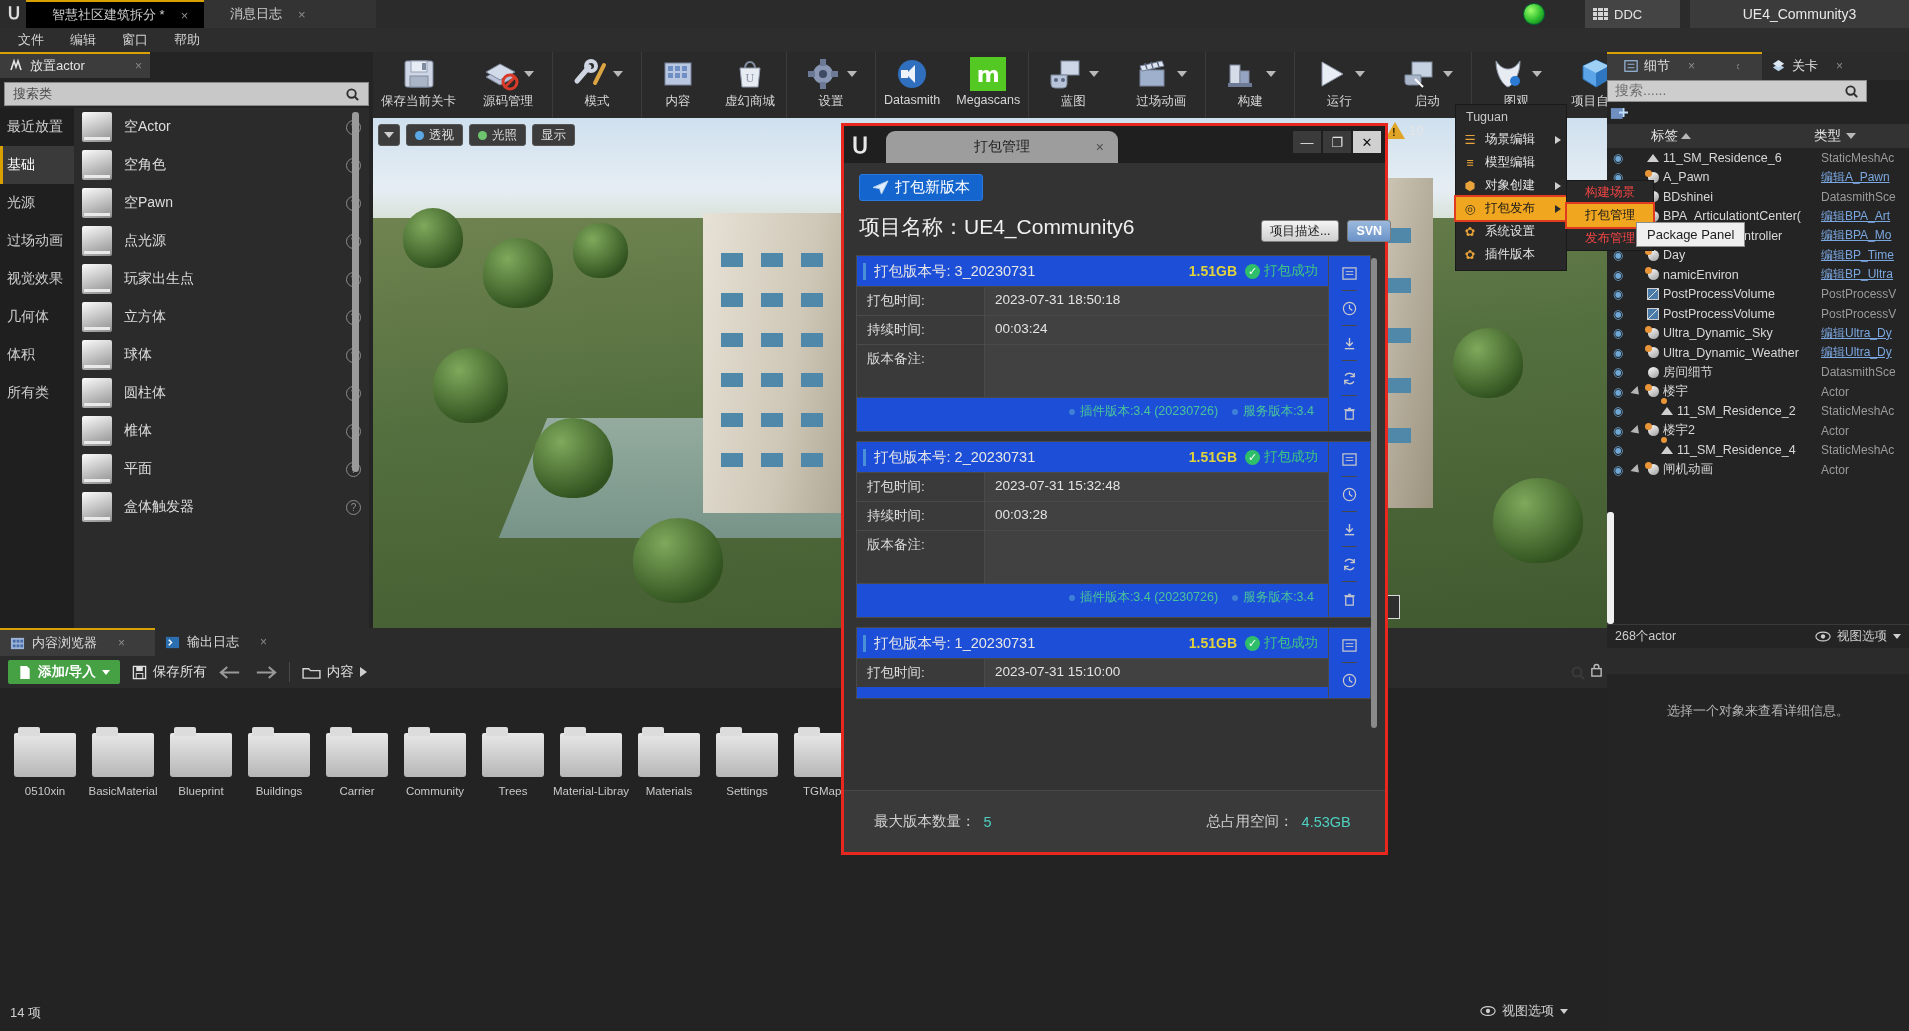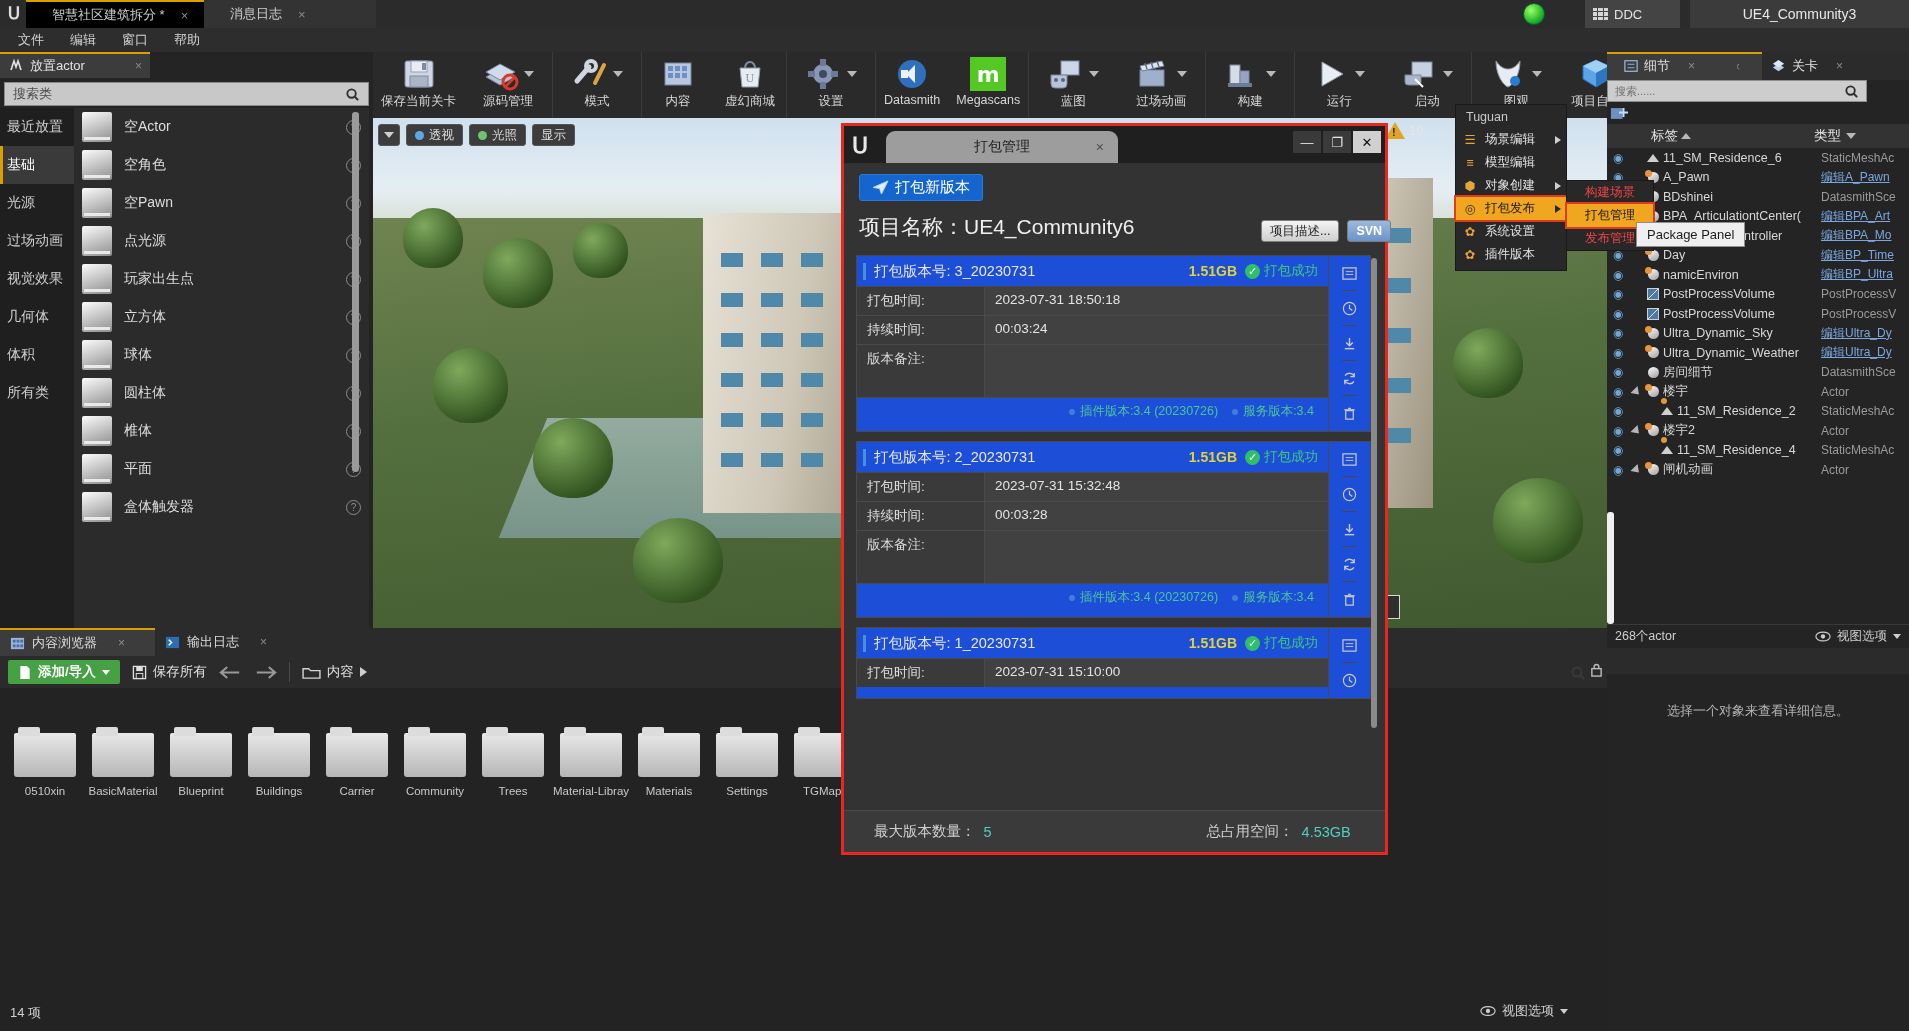--- a/index.html
+++ b/index.html
@@ -133,21 +133,21 @@
 
   
   #rightpanel{ left:1607px; top:52px; width:302px; height:979px; background:#242424; }
   #wo-tabs{ left:0;top:0;width:302px;height:28px;background:#2b2b2b; }
   .wotab{ position:absolute;top:0;height:28px;display:flex;align-items:center;gap:6px;
           padding:0 9px; font-size:13px; color:#e0e0e0;}
   .wotab.active{ background:#3c3c3c; border-top:2px solid #d8a000;}
   .wotab .x{ margin-left:12px;color:#8b8b8b;font-size:12px;}
   #wo-search{ left:5px; top:32px; width:260px; height:22px; background:#cdcdcd;
               border:1px solid #8d8d8d; display:flex; align-items:center; padding:0 7px;
-              color:#6f6f6f; font-size:11px;}
+              color:#6f6f6f; font-size:14px;}
   #wo-addbtn{ left:272px; top:32px; width:24px; height:22px; display:flex;align-items:center;justify-content:center;}
   #wo-header{ left:0; top:60px; width:302px; height:24px; background:#333;
               display:flex; align-items:center; font-size:13.5px; color:#e3e3e3;}
   #wo-rows{ left:0; top:84px; width:302px; height:364px; overflow:hidden;}
   .worow{ height:19.5px; display:flex; align-items:center; font-size:12.5px; white-space:nowrap;}
   .woeye{ width:22px; text-align:center; color:#6fa8d6; font-size:12px;}
   .woicon{ width:20px; display:flex; align-items:center; justify-content:center; position:relative;}
   .sph{ width:11px;height:11px;border-radius:50%;background:linear-gradient(150deg,#fff,#9e9e9e);}
   .sph.orange::before{ content:""; position:absolute; left:2px; top:-2px; width:7px;height:7px;
                        border-radius:50%; background:#e8953a;}
@@ -233,21 +233,21 @@
             justify-content:flex-end; gap:14px; padding-right:14px; font-size:12.5px;}
   .pkgfoot .item{ display:flex; align-items:center; gap:5px; color:#49c49a;}
   .bdot{ width:6px;height:6px;border-radius:50%; background:#3f7fd8;}
   .pkgactions{ width:42px; border-left:1px solid #4a4a4a; display:flex; flex-direction:column;
                align-items:center; }
   .pkgact{ flex:1; min-height:35px; display:flex; align-items:center; justify-content:center;
            color:#cacaca; border-bottom:1px solid #474747;}
   .pkgact:last-child{ border-bottom:none; }
   #pkg-scroll{ position:absolute; left:527px; top:95px; width:6px; height:470px; background:#8a8a8a;
                border-radius:3px;}
-  #pkg-footer{ position:absolute; left:0; bottom:0; width:541px; height:42px; background:#3a3a3a;
+  #pkg-footer{ position:absolute; left:0; bottom:0; width:541px; height:62px; background:#3a3a3a;
                border-top:1px solid #4a4a4a; display:flex; align-items:center;}
   .footitem{ display:flex; align-items:center; gap:8px; font-size:14.5px; color:#cfcfcf;}
   .footitem b{ color:#4fcfc0; font-weight:normal;}
   svg{ display:block; }
 </style>
 </head>
 <body>
 
 <div id="titlebar" class="abs">
   <div id="ulogo" class="abs">ᑌ</div>

